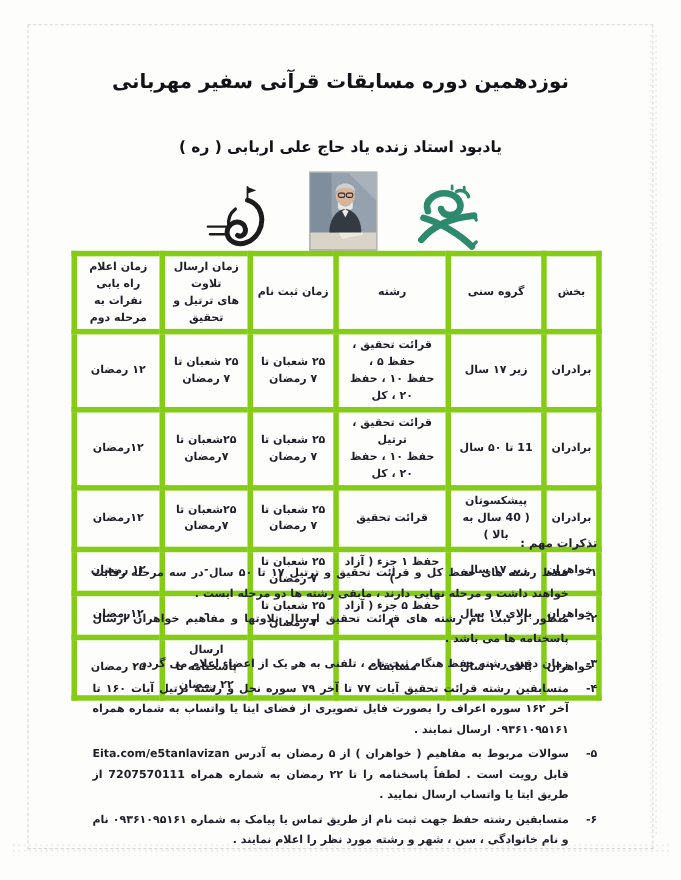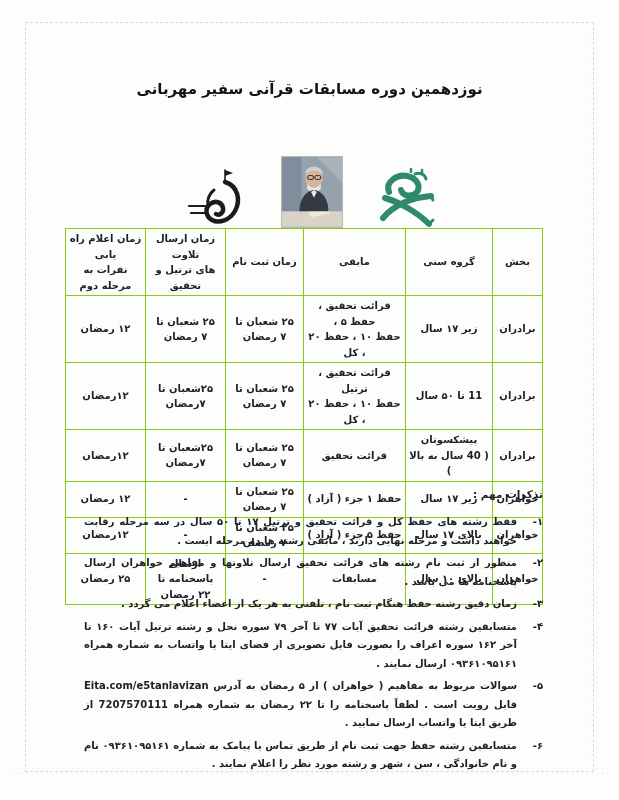--- a/index.html
+++ b/index.html
@@ -19,22 +19,22 @@
   }
   .texture-right,.texture-bottom{
     position:absolute;
     background-image:radial-gradient(#dcdcd8 0.6px, transparent 0.8px);
     background-size:5px 5px;opacity:.55;pointer-events:none;
   }
   .texture-right{right:18px;top:30px;width:12px;height:730px;}
   .texture-bottom{left:10px;bottom:22px;width:599px;height:12px;}
 
   .doc-title{
-    position:absolute;top:80px;left:0;width:100%;
-    text-align:center;font-weight:bold;font-size:15px;color:#121218;
+    position:absolute;top:64px;left:0;width:100%;
+    text-align:center;font-weight:bold;font-size:18px;color:#121218;
     letter-spacing:0;
   }
   .doc-subtitle{
     position:absolute;top:126px;left:0;width:100%;
     text-align:center;font-weight:bold;font-size:14px;color:#121218;
   }
 
   .media-row{
     position:absolute;top:156px;left:0;width:100%;
     display:flex;direction:ltr;justify-content:center;align-items:flex-end;gap:32px;
@@ -44,21 +44,21 @@
     width:62px;height:72px;border:1px solid #b9b9b4;box-sizing:border-box;
     background:#93a0ac;
   }
 
   table.schedule{
     position:absolute;top:228px;left:65px;width:477px;
     border-collapse:collapse;table-layout:fixed;
     font-size:10px;font-weight:bold;color:#20202a;
   }
   table.schedule th,table.schedule td{
-    border:1px solid #84cc16;text-align:center;vertical-align:middle;
+    border:5px solid #84cc16;text-align:center;vertical-align:middle;
     padding:2px 3px;white-space:pre-line;line-height:1.55;
   }
   table.schedule thead tr{height:38px;}
   table.schedule tbody tr{height:34px;}
   table.schedule tbody tr.tall{height:38px;}
 
   .notes{
     position:absolute;top:488px;right:76px;left:84px;
     font-size:10px;font-weight:bold;color:#20202a;
   }
@@ -75,20 +75,21 @@
 </head>
 <body>
 
 <div class="page">
 
   <div class="scan-frame"></div>
   <div class="texture-right"></div>
   <div class="texture-bottom"></div>
 
   <div class="doc-title">نوزدهمین دوره مسابقات قرآنی سفیر مهربانی</div>
+  <div class="doc-subtitle">یادبود استاد زنده یاد حاج علی اربابی ( ره )</div>
 
   <div class="media-row">
 
     <svg class="emblem" width="68" height="62" viewBox="0 0 68 62">
       <g fill="none" stroke="#1c1c1f" stroke-linecap="round">
         <line x1="44" y1="4" x2="44" y2="16" stroke-width="1.6"></line>
         <path d="M44 4 L52 7 L44 10 Z" fill="#1c1c1f" stroke="none"></path>
         <path d="M44 16 C57 20 60 34 54 45 C49 54 38 58 31 54 C24 50 24 42 29 38 C34 34 41 36 42 42 C43 47 38 50 35 48" stroke-width="4.5"></path>
         <path d="M33 24 C28 28 26 34 27 40" stroke-width="3"></path>
         <line x1="8" y1="40" x2="24" y2="40" stroke-width="2.2"></line>
@@ -130,21 +131,21 @@
         <col style="width:87px">
         <col style="width:102px">
       <col style="width:78px">
         <col style="width:80px">
         <col style="width:80px">
     </colgroup>
     <thead>
       <tr>
         <th>بخش</th>
         <th>گروه سنی</th>
-        <th>مابقی</th>
+        <th>رشته</th>
         <th>زمان ثبت نام</th>
         <th>زمان ارسال تلاوت
 های ترتیل و تحقیق</th>
         <th>زمان اعلام راه یابی
 نفرات به مرحله دوم</th>
       </tr>
     </thead>
     <tbody>
       <tr>
         <td>برادران</td>

